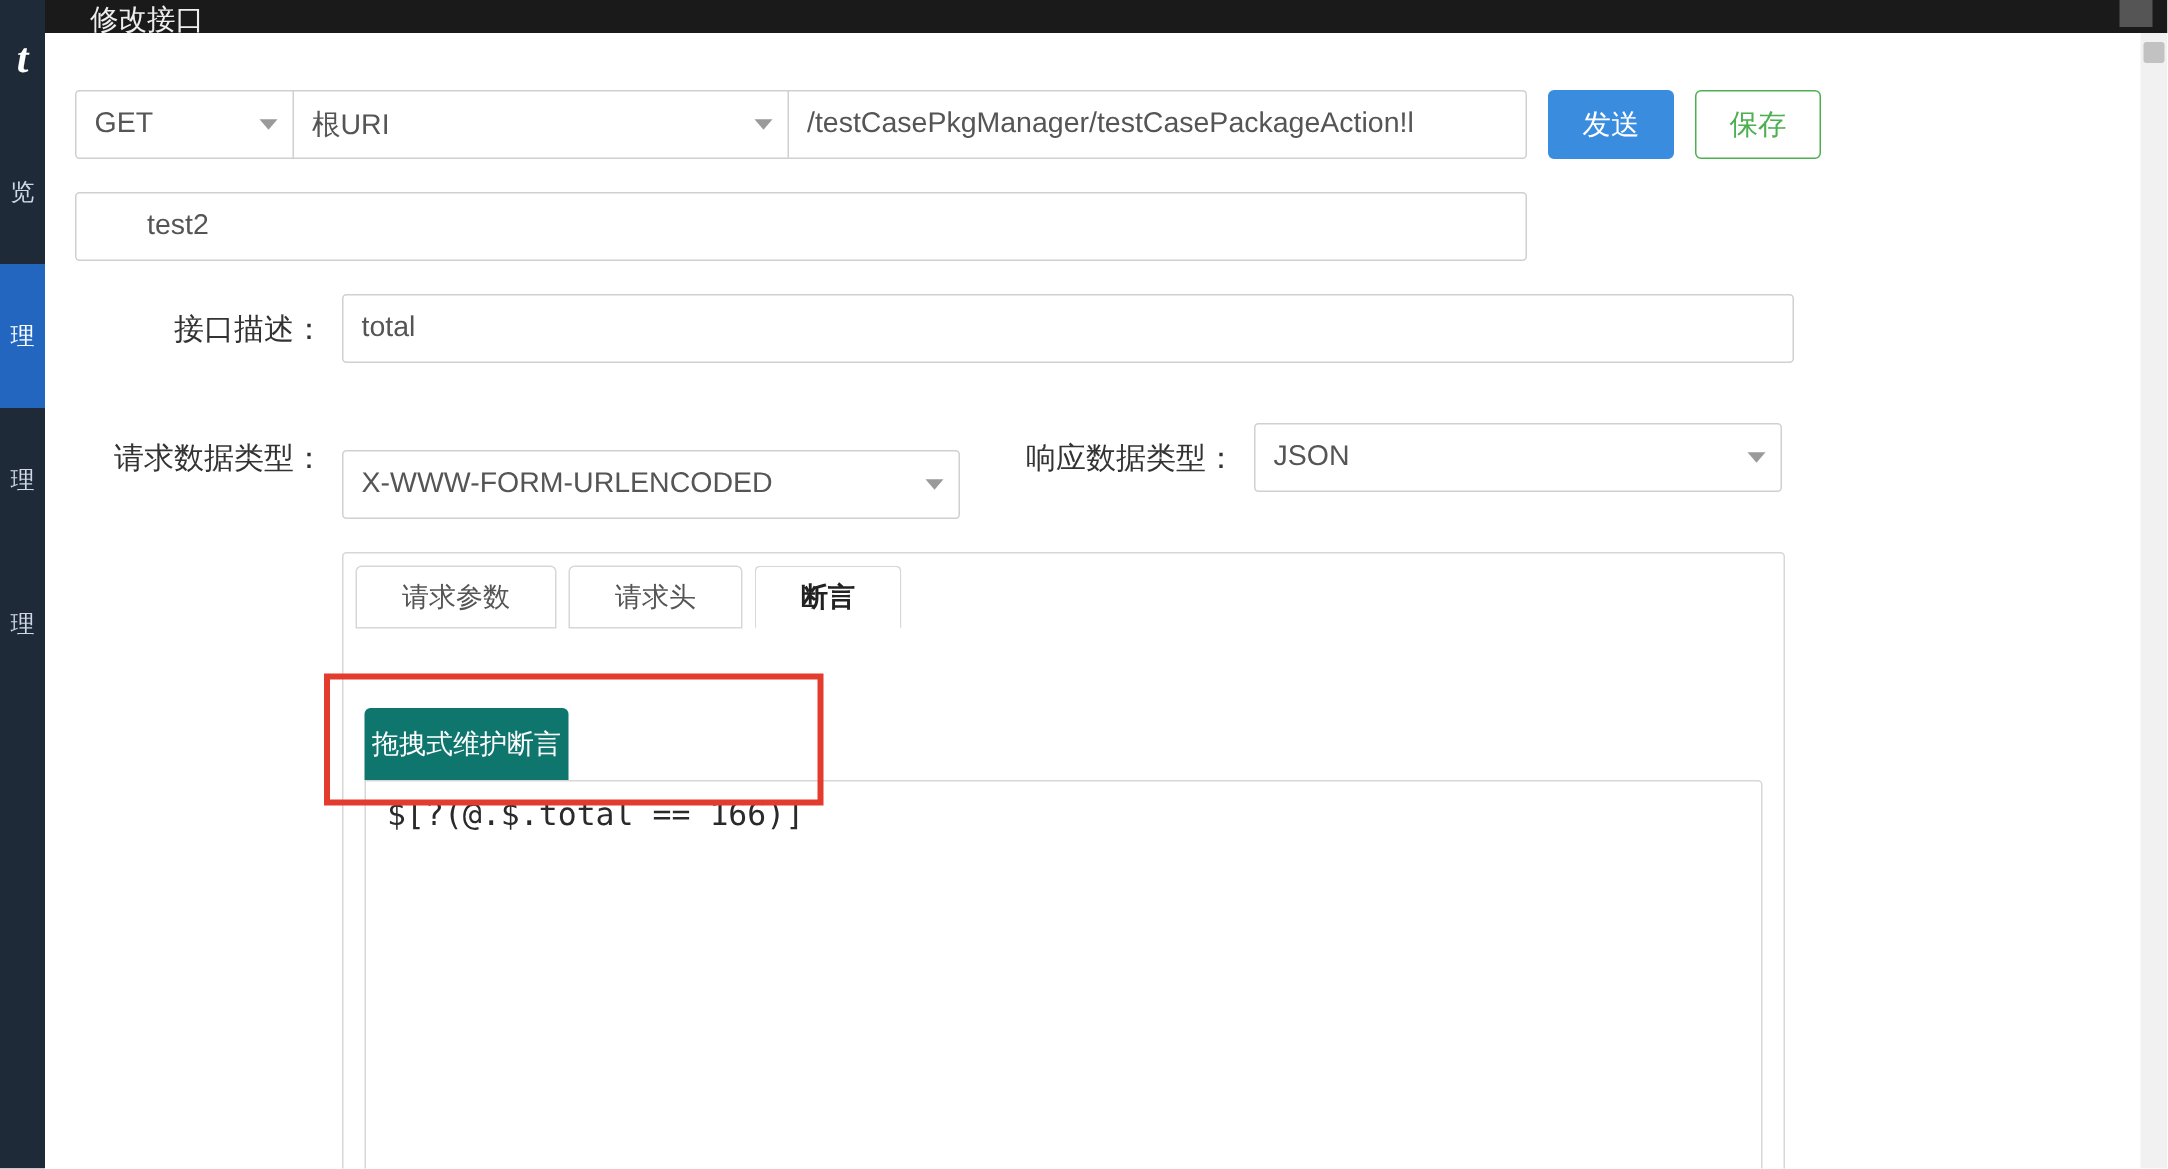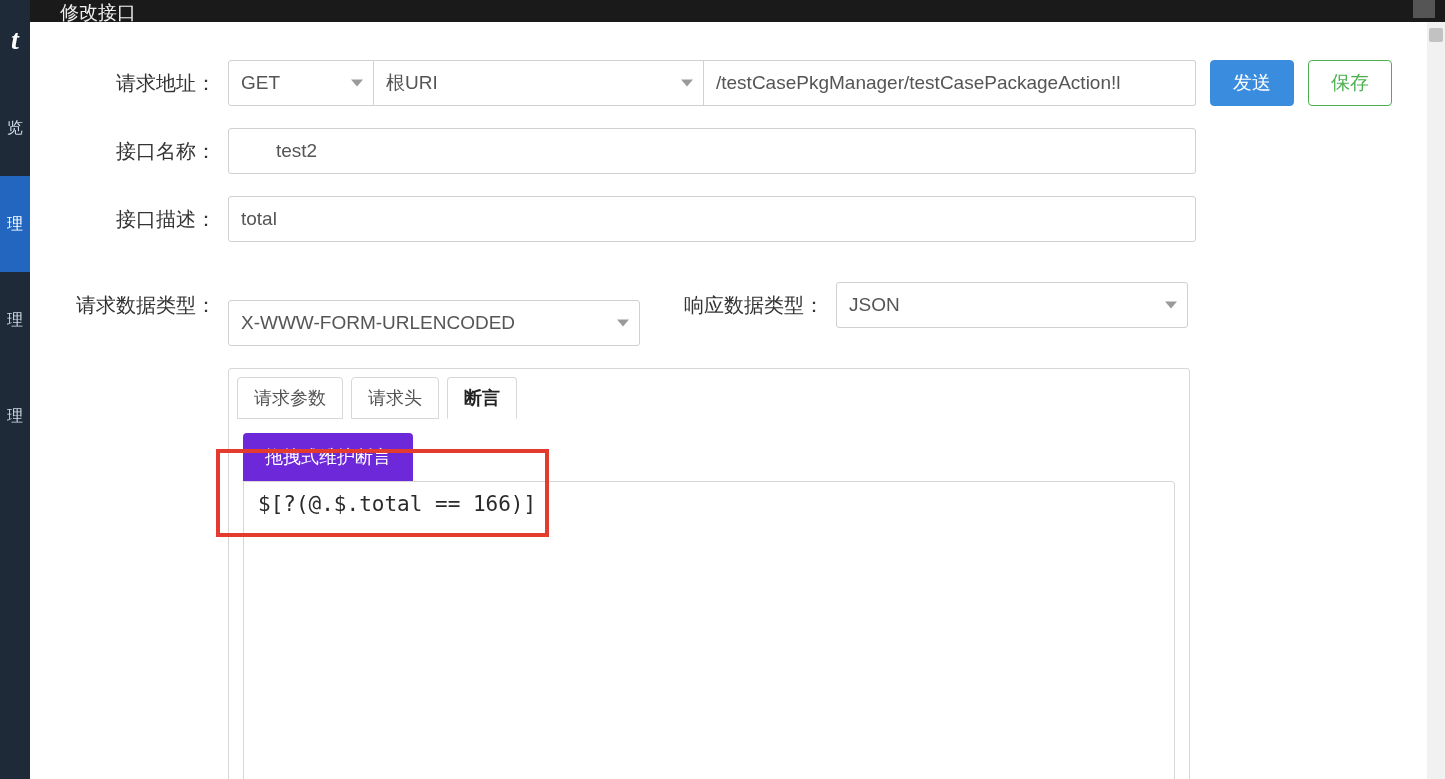--- a/index.html
+++ b/index.html
@@ -135,41 +135,42 @@
       width: 962px;
     }
     .tabs-header {
       display: flex;
       gap: 8px;
       padding: 8px 8px 0 8px;
     }
     .tab {
       border: 1px solid #d7d7d7;
       border-radius: 4px 4px 0 0;
-      padding: 8px 16px;
+      padding: 8px 30px;
       font-size: 18px;
       color: #555;
       background: #fff;
       cursor: pointer;
     }
     .tab.active {
       font-weight: 700;
       color: #222;
       border-bottom-color: #fff;
       position: relative; z-index: 1;
     }
     .tabs-body {
       padding: 14px 14px 14px 14px;
     }
     .chip-primary {
-      background: #6d28d9; color: #fff;
+      background: #0f766e; color: #fff;
       border-radius: 4px 4px 0 0;
-      padding: 12px 22px;
+      padding: 12px 5px;
       font-size: 18px;
       display: inline-block;
+      margin-top: 39px;
     }
     .assertion-box {
       margin-top: 0;
       border: 1px solid #d7d7d7;
       border-radius: 0 3px 3px 3px;
       width: 100%;
       min-height: 300px;
       padding: 10px 14px;
       font-size: 21px;
       font-family: Consolas, monospace;
@@ -219,21 +220,20 @@
 
 <div class="titlebar">
   <span>修改接口</span>
   <div class="titlebar-spacer"></div>
   <div class="titlebar-close"></div>
 </div>
 
 <div class="content">
 
   <div class="form-row">
-    <div class="label-col">请求地址：</div>
     <div class="field-col">
       <div class="select-box attached-left" style="width:146px;">
         <span>GET</span>
         <span class="caret"></span>
       </div>
       <div class="select-box attached-mid" style="width:330px;">
         <span>根URI</span>
         <span class="caret"></span>
       </div>
       <div class="input-box attached-right" style="width:492px;">
@@ -242,21 +242,20 @@
     </div>
     <div class="btn btn-primary">
         <span>发送</span>
       </div>
     <div class="btn btn-outline-green">
         <span>保存</span>
       </div>
   </div>
 
   <div class="form-row">
-    <div class="label-col">接口名称：</div>
     <div class="field-col">
       <div class="input-box" style="width:968px;padding-left:47px;">
         <span>test2</span>
       </div>
     </div>
   </div>
 
   <div class="form-row">
     <div class="label-col">接口描述：</div>
     <div class="field-col">

